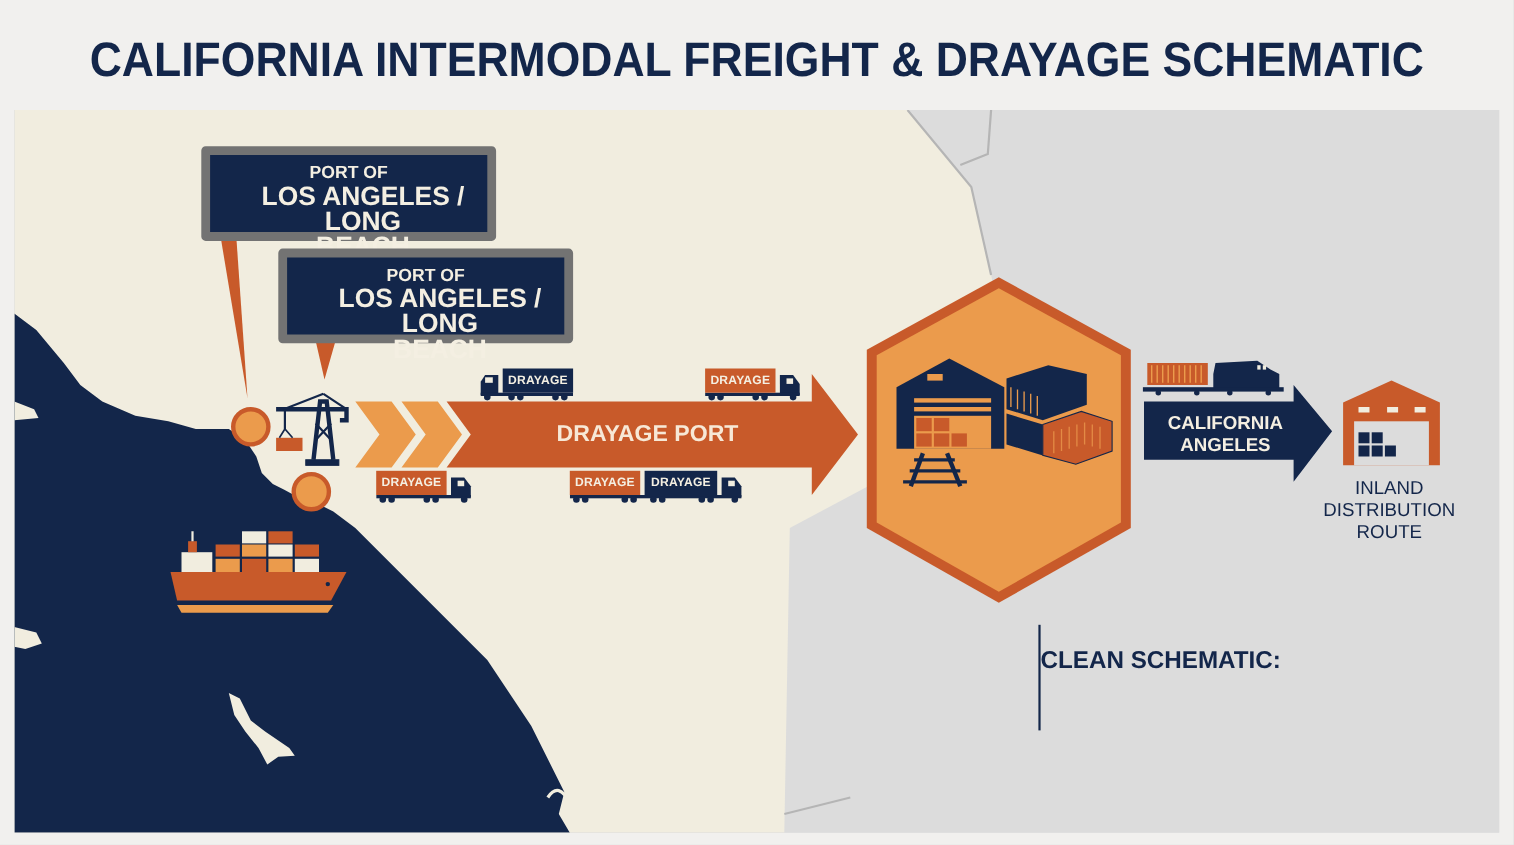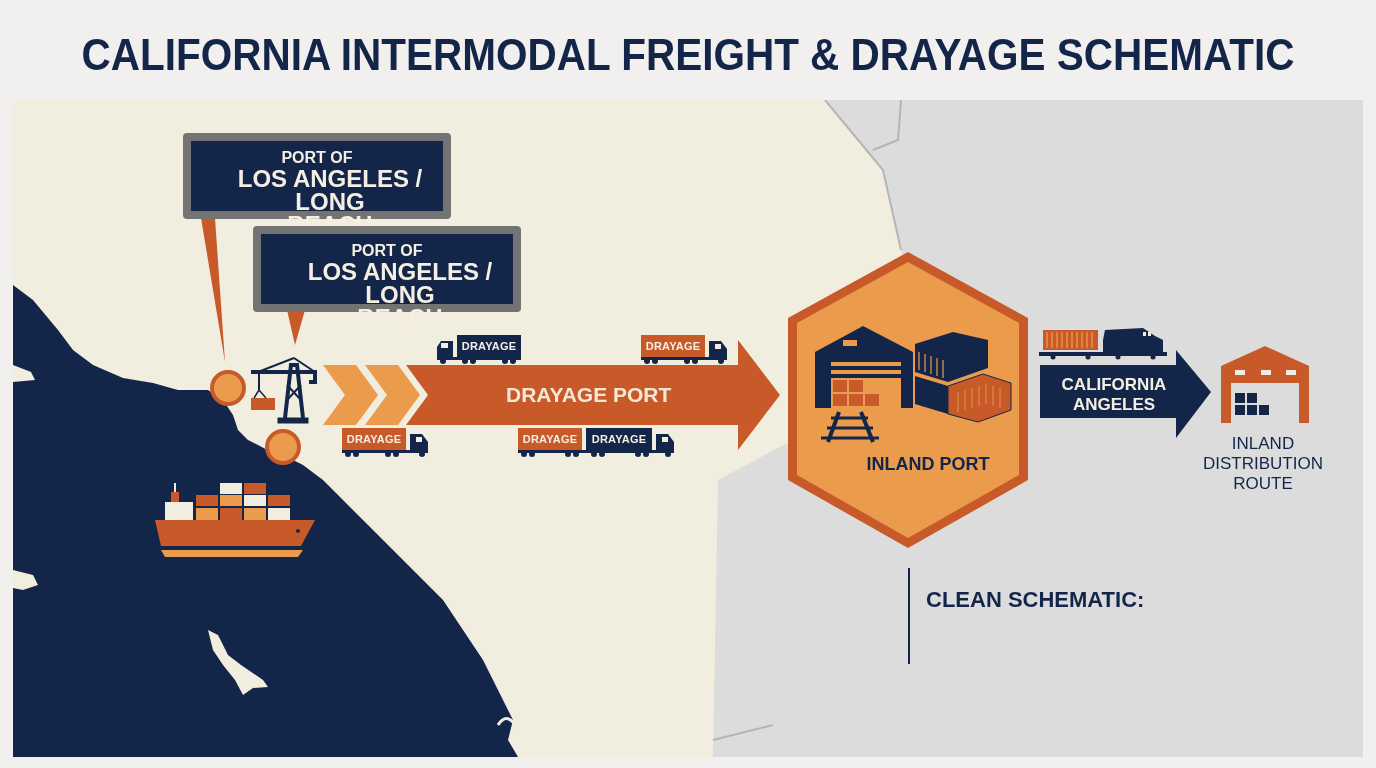--- a/index.html
+++ b/index.html
@@ -9,21 +9,21 @@
   .panel svg.map{position:absolute;left:0;top:0;}
   .callout{position:absolute;background:#13264a;border:8px solid #737373;border-radius:4px;color:#f4efe2;text-align:center;font-weight:bold;box-sizing:border-box;}
   .callout .small{font-size:16px;line-height:18px;margin-top:8px;}
   .callout .big{font-size:24px;line-height:23px;margin-left:26px;}
   .truck{position:absolute;}
   .truck .box{position:absolute;top:0;height:22px;font-size:11px;font-weight:bold;color:#f4efe2;display:flex;align-items:center;justify-content:center;letter-spacing:0.2px;}
   .route-label{position:absolute;left:493px;top:283px;font-size:21px;font-weight:bold;color:#f7e8d6;}
   .hub-label{position:absolute;left:810px;top:354px;width:210px;text-align:center;font-weight:bold;font-size:18px;line-height:21px;color:#13264a;}
   .im-label{position:absolute;left:1030px;top:275px;width:142px;text-align:center;font-weight:bold;font-size:17px;line-height:20px;color:#f4efe2;}
   .dc-label{position:absolute;left:1180px;top:334px;width:140px;text-align:center;font-weight:normal;font-size:17px;line-height:20px;color:#13264a;}
-  .note{position:absolute;left:895px;top:468px;border-left:2px solid #13264a;padding-left:16px;height:96px;}
+  .note{position:absolute;left:931px;top:468px;border-left:2px solid #13264a;height:96px;}
   .note .head{font-weight:bold;font-size:22px;color:#13264a;margin-top:18px;line-height:28px;}
   .note .body{font-size:22px;color:#13264a;line-height:28px;}
 </style>
 </head>
 <body>
 
 <div class="title">CALIFORNIA INTERMODAL FREIGHT &amp; DRAYAGE SCHEMATIC</div>
 
 <div class="panel">
   <svg class="map" width="1350" height="657" viewBox="0 0 1350 657">
@@ -213,21 +213,20 @@
         <circle cx="128" cy="26" r="3" fill="#13264a"></circle>
         <circle cx="150" cy="26" r="3" fill="#13264a"></circle>
       </svg>
     <div class="box" style="left:0;width:64px;background:#c85a2a;">DRAYAGE</div>
     <div class="box" style="left:68px;width:66px;background:#13264a;">DRAYAGE</div>
   </div>
 
   <div class="route-label">DRAYAGE PORT</div>
 
   <div class="hub-label">
-    <div>INLAND PORT</div>
   </div>
 
   <div class="im-label">
     <div>CALIFORNIA</div>
     <div>ANGELES</div>
   </div>
 
   <div class="dc-label">
     <div>INLAND</div>
     <div>DISTRIBUTION</div>

